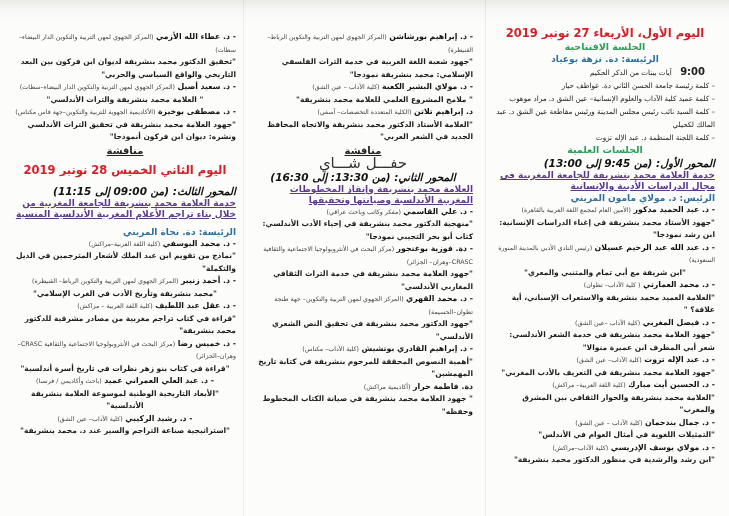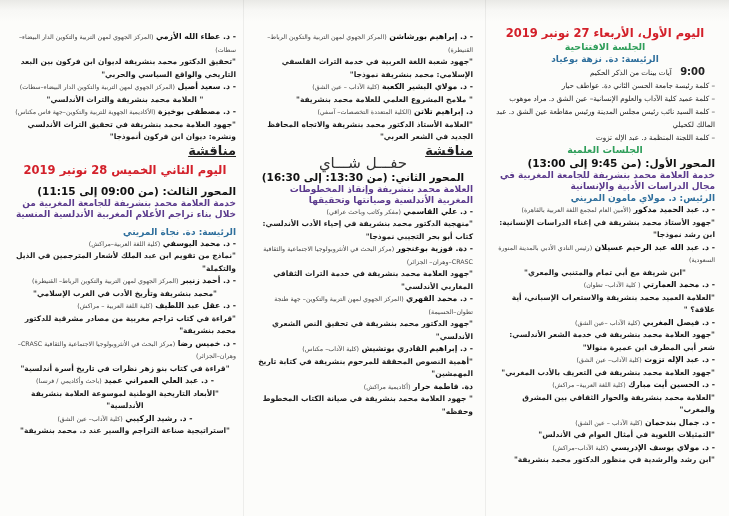--- a/index.html
+++ b/index.html
@@ -19,30 +19,30 @@
     box-sizing:border-box; overflow:hidden;
   }
   .col-right { left:487px; width:242px; padding:26px 14px 0 8px; }
   .col-mid   { left:245px; width:238px; padding:31px 10px 0 8px; }
   .col-left  { left:6px;  width:236px; padding:31px 6px 0 8px; }
 
   .day-title { color:#d3202a; font-weight:bold; font-size:11.5px; line-height:15px; }
   .session-title { color:#2f9e5a; font-weight:bold; font-size:9.5px; text-align:center; line-height:12px; }
   .chair { color:#2f6f9c; font-weight:bold; font-size:9px; line-height:12px; }
   .chair.center { text-align:center; }
-  .axis-title { color:#111; font-weight:bold; font-size:10.5px; line-height:14px; }
-  .axis-theme { color:#5b3a8c; font-weight:bold; font-size:9px; line-height:11px; }
+  .axis-title { color:#111; font-weight:bold; font-size:10.5px; line-height:14px;font-style:italic; }
+  .axis-theme { color:#5b3a8c; font-weight:bold; font-size:9px; line-height:11px;text-decoration:underline; }
   .plain { font-size:7.2px; line-height:13px; color:#222; }
   .plain .time { font-weight:bold; font-size:10px; margin-left:6px; direction:ltr; unicode-bidi:embed; }
   .speaker { font-size:7.8px; line-height:12.5px; color:#111; }
   .speaker .name { font-weight:bold; }
   .speaker .aff { font-size:6.3px; color:#444; }
   .talk { font-size:7.5px; line-height:12.5px; font-weight:bold; color:#1c1c1c; }
   .center { text-align:center; }
-  .break-label { font-weight:bold; font-size:13px; text-decoration:underline; line-height:13px; color:#222; }
+  .break-label { font-weight:bold; font-size:10px; text-align:center; text-decoration:underline; line-height:13px; color:#222; }
   .tea { font-size:15px; text-align:center; letter-spacing:4px; line-height:13px; color:#333; }
   .gap { height:6px; }
 </style>
 </head>
 <body>
 
 <div class="sheet">
   <div class="fold" style="left:243px"></div>
   <div class="fold" style="left:485px"></div>
 

